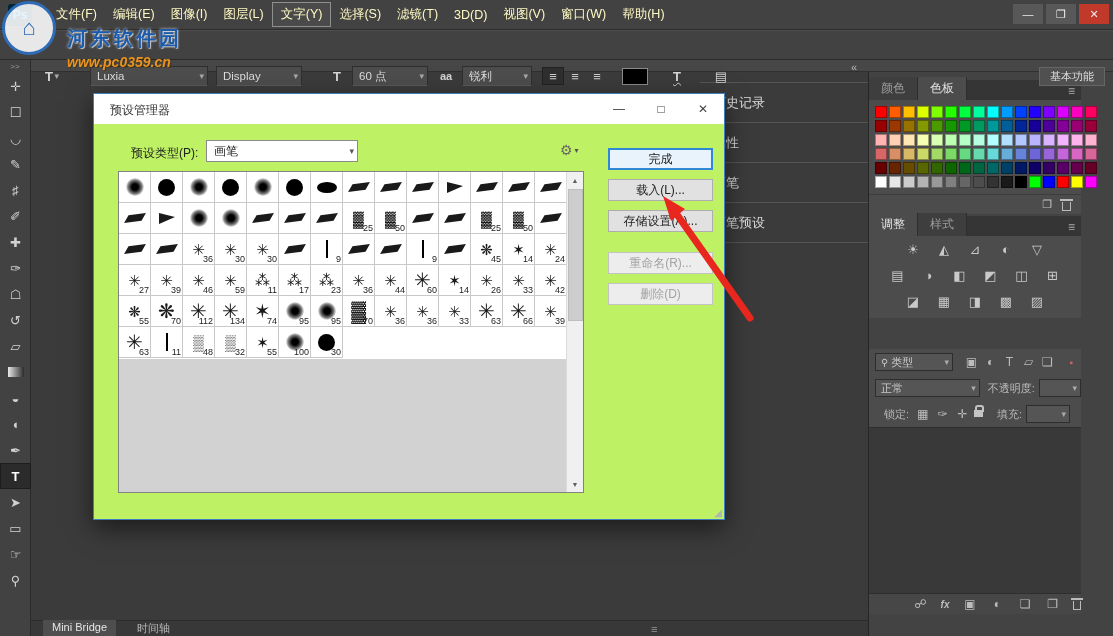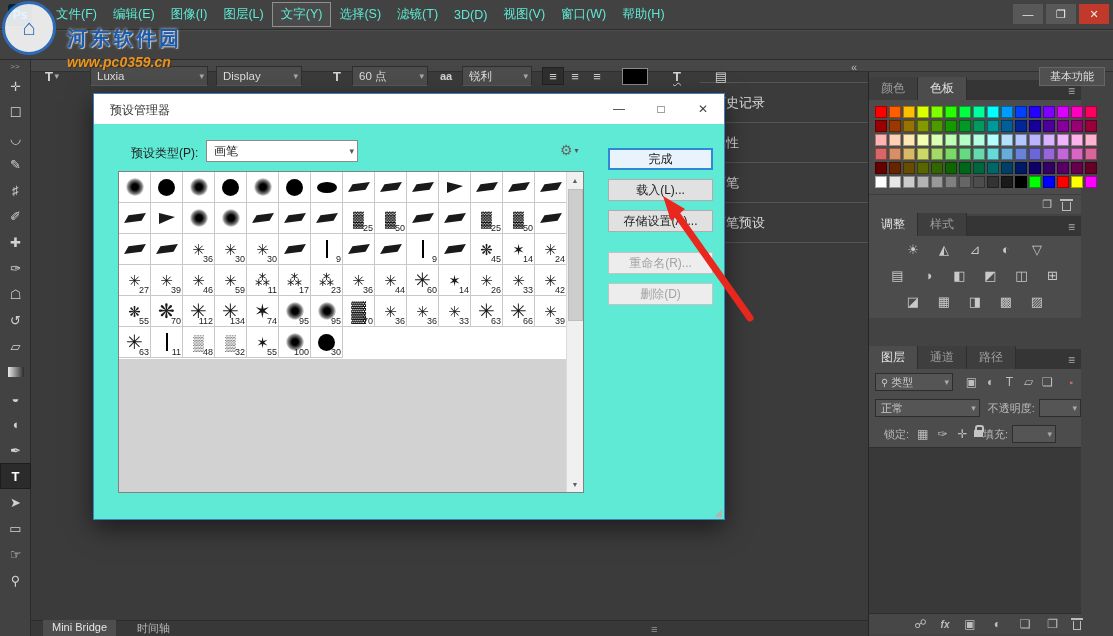--- a/index.html
+++ b/index.html
@@ -4,21 +4,21 @@
 <style>
   *{box-sizing:border-box;margin:0;padding:0}
   html,body{width:1113px;height:636px;overflow:hidden;background:#3b3b3b;
     font-family:"Liberation Sans","DejaVu Sans",sans-serif;font-size:12px;color:#ddd;}
   #stage{position:relative;width:1113px;height:636px;background:#3b3b3b;overflow:hidden}
 
   
   .menubar{position:absolute;left:0;top:0;width:1113px;height:30px;background:#424242;border-bottom:1px solid #2b2b2b;display:flex;align-items:center;z-index:4}
   .ps-logo{position:absolute;left:8px;top:4px;width:24px;height:22px;background:#00263a;color:#31a8ff;font-weight:bold;font-size:12px;display:flex;align-items:center;justify-content:center;border-radius:3px}
   .menu-list{display:flex;align-items:center;margin-left:48px}
-  .menu-item{padding:3px 8px;color:#5eead4;font-size:12.5px;white-space:nowrap}
+  .menu-item{padding:3px 8px;color:#fef9c3;font-size:12.5px;white-space:nowrap}
   .menu-item.hl{border:1px solid #8f8f8f;background:#4a4a4a}
   .window-controls{position:absolute;right:4px;top:4px;display:flex;gap:3px}
   .winbtn{width:30px;height:20px;display:flex;align-items:center;justify-content:center;background:#585858;color:#eee;font-size:11px}
   .winbtn.close{background:#c0392b}
 
   
   .optionsbar{position:absolute;left:0;top:30px;width:1113px;height:30px;background:#424242;border-top:1px solid #4f4f4f;border-bottom:1px solid #2a2a2a;z-index:3}
   .ob-box{position:absolute;top:35px;height:20px;background:#4d4d4d;border:1px solid #2f2f2f;border-bottom-color:#5a5a5a;color:#ddd;display:flex;align-items:center;padding:0 18px 0 6px;font-size:11.5px;white-space:nowrap}
   .i-caret{position:absolute;right:3px;top:50%;transform:translateY(-50%);font-style:normal;color:#aaa;font-size:9px}
   .i-caret::after{content:"▾"}
@@ -85,21 +85,21 @@
   .i-search::after{content:"⚲";font-size:10px}
   .i-gear{color:#666;font-size:14px}
   .i-gear::after{content:"⚙"}
   .css-lock{width:9px;height:7px;background:#c4c4c4;position:relative;margin-top:4px;display:inline-block}
   .css-lock::before{content:"";position:absolute;top:-5px;left:1px;width:5px;height:5px;border:2px solid #c4c4c4;border-bottom:none;border-radius:3px 3px 0 0}
   .css-trash{width:9px;height:9px;border:1px solid #bbb;border-top:none;position:relative;margin-top:3px;display:inline-block}
   .css-trash::before{content:"";position:absolute;top:-3px;left:-3px;right:-3px;height:2px;background:#bbb}
   .fx-text{font-size:10px;font-style:italic;color:#bdbdbd;font-weight:bold}
 
   
-  .dialog{position:absolute;left:93px;top:93px;width:632px;height:427px;background:#5eead4;border:1px solid #3f7fbf;box-shadow:0 8px 24px rgba(0,0,0,.55);z-index:30;color:#222}
+  .dialog{position:absolute;left:93px;top:93px;width:632px;height:427px;background:#bef264;border:1px solid #3f7fbf;box-shadow:0 8px 24px rgba(0,0,0,.55);z-index:30;color:#222}
   .dlg-titlebar{position:relative;height:30px;background:#fff}
   .dlg-title{position:absolute;left:16px;top:8px;font-size:12px;color:#333}
   .dlg-winbtns{position:absolute;right:0;top:0;display:flex}
   .dlg-winbtn{width:42px;height:29px;display:flex;align-items:center;justify-content:center;font-size:12px;color:#444}
   .dlg-label{position:absolute;font-size:12px;color:#222;white-space:nowrap}
   .combo{position:absolute;background:#fff;border:1px solid #8a8a8a;font-size:12px;color:#222;display:flex;align-items:center;padding-left:7px}
   .combo .i-caret{color:#555}
   .dlg-gear{position:absolute;left:466px;top:48px;color:#555;display:flex;align-items:center;gap:2px}
   .dlg-gear .i-c{font-size:8px;color:#555}
   .dlg-gear .i-c::after{content:"▾"}
@@ -447,28 +447,20 @@
               <span class="adj-icon">▦</span>
               <span class="adj-icon">◨</span>
               <span class="adj-icon">▩</span>
               <span class="adj-icon">▨</span>
             </div>
           </div>
       </div>
     </div>
 
     <div class="sect" style="top:277px;bottom:0">
-      <div class="ptabs">
-        <span style="display:flex">
-            <span class="ptab active">图层</span>
-            <span class="ptab">通道</span>
-            <span class="ptab">路径</span>
-          </span>
-        <span class="panel-menu i-menu"></span>
-      </div>
       <div class="lrow">
         <span class="dcombo" style="margin-left:6px;width:78px">
             <i class="i-search"></i>
             <span>类型</span>
             <i class="i-caret"></i>
           </span>
         <span style="display:flex;gap:2px;margin-left:10px">
             <span class="l-icon">▣</span>
             <span class="l-icon">◐</span>
             <span class="l-icon">T</span>
@@ -489,21 +481,21 @@
           </span>
       </div>
       <div class="lrow">
         <span class="dlabel" style="margin-left:15px">锁定:</span>
         <span style="display:flex;gap:3px;margin-left:5px">
             <span class="l-icon">▦</span>
             <span class="l-icon">✑</span>
             <span class="l-icon">✛</span>
             <span class="css-lock"></span>
           </span>
-        <span class="dlabel" style="">填充:</span>
+        <span class="dlabel" style="margin-left:14px">填充:</span>
         <span class="dcombo" style="margin-left:4px;width:44px">
             <span></span>
             <i class="i-caret"></i>
           </span>
       </div>
       <div class="layers-list" style="height:167px"></div>
       <div class="layers-footer">
           <span class="l-icon">☍</span>
           <span class="fx-text">fx</span>
           <span class="l-icon">▣</span>

